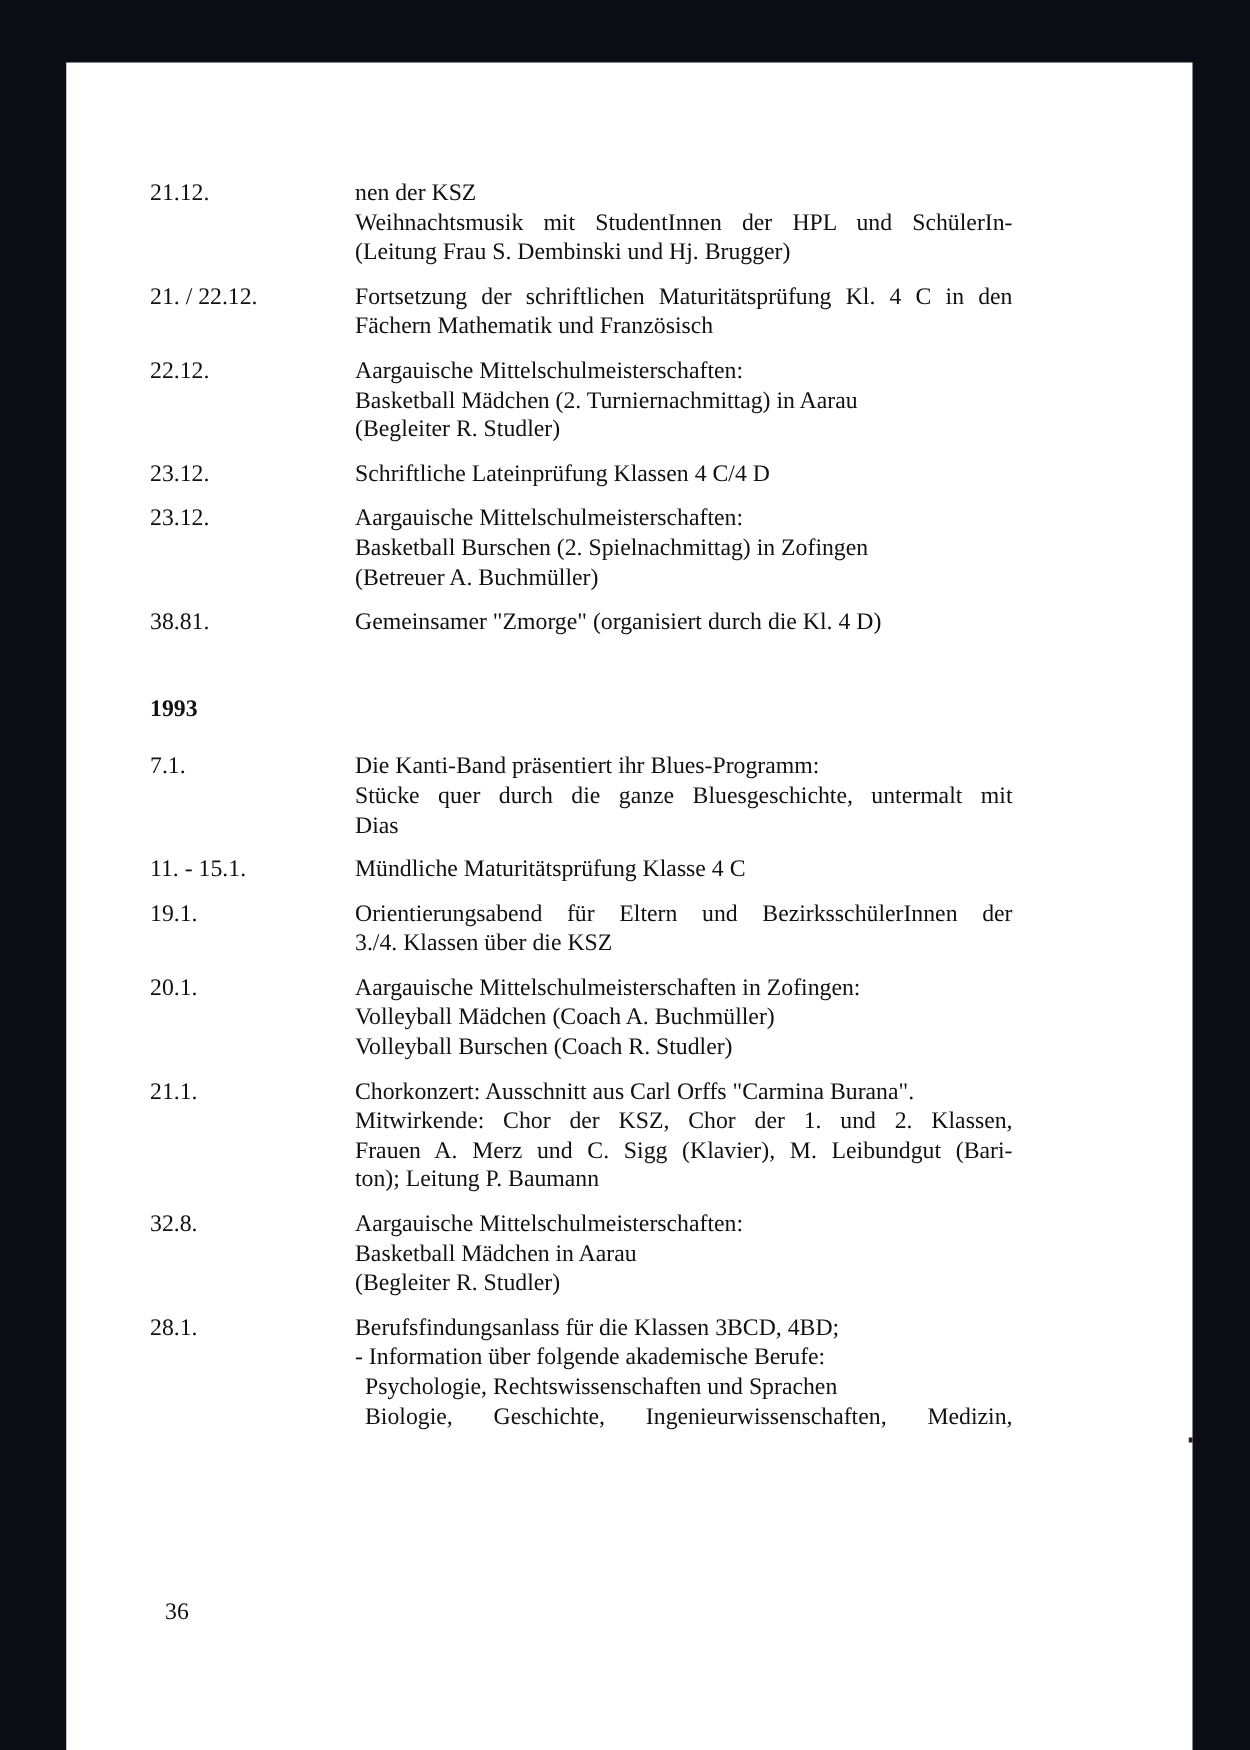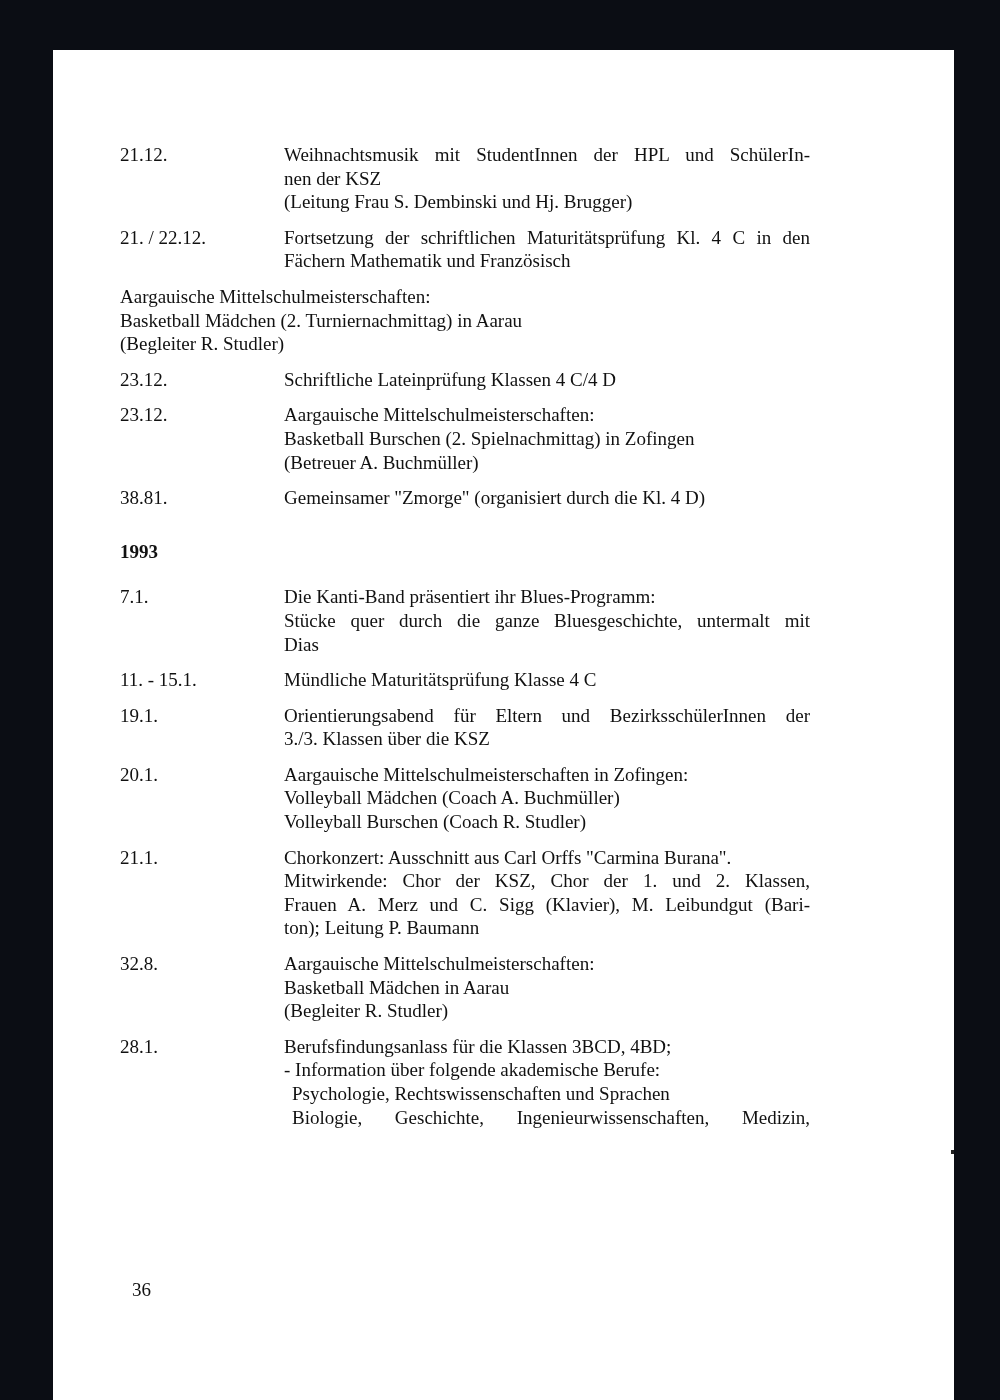--- a/index.html
+++ b/index.html
@@ -45,21 +45,21 @@
   }
   .line.justify {
     text-align: justify;
     text-align-last: justify;
   }
   .line.indent {
     padding-left: 8px;
   }
   .year {
     font-weight: bold;
-    margin-top: 30px;
+    margin-top: 46px;
     margin-bottom: 22px;
   }
   .page-number {
     position: absolute;
     left: 67px;
     top: 1229px;
     font-family: "Liberation Serif", "DejaVu Serif", serif;
     font-size: 19px;
     color: #111111;
     margin-left: 12px;
@@ -75,35 +75,36 @@
 </style>
 </head>
 <body>
 
 <div class="page">
   <div class="content">
 
     <div class="entry">
       <div class="date">21.12.</div>
       <div class="text">
+        <span class="line">nen der KSZ</span>
         <span class="line justify">Weihnachtsmusik mit StudentInnen der HPL und SchülerIn-</span>
-        <span class="line">nen der KSZ</span>
         <span class="line">(Leitung Frau S. Dembinski und Hj. Brugger)</span>
       </div>
     </div>
 
     <div class="entry">
       <div class="date">21. / 22.12.</div>
       <div class="text">
         <span class="line justify">Fortsetzung der schriftlichen Maturitätsprüfung Kl. 4 C in den</span>
         <span class="line">Fächern Mathematik und Französisch</span>
       </div>
     </div>
 
     <div class="entry">
+      <div class="date">22.12.</div>
       <div class="text">
         <span class="line">Aargauische Mittelschulmeisterschaften:</span>
         <span class="line">Basketball Mädchen (2. Turniernachmittag) in Aarau</span>
         <span class="line">(Begleiter R. Studler)</span>
       </div>
     </div>
 
     <div class="entry">
       <div class="date">23.12.</div>
       <div class="text">
@@ -143,21 +144,21 @@
       <div class="date">11. - 15.1.</div>
       <div class="text">
         <span class="line">Mündliche Maturitätsprüfung Klasse 4 C</span>
       </div>
     </div>
 
     <div class="entry">
       <div class="date">19.1.</div>
       <div class="text">
         <span class="line justify">Orientierungsabend für Eltern und BezirksschülerInnen der</span>
-        <span class="line">3./3. Klassen über die KSZ</span>
+        <span class="line">3./4. Klassen über die KSZ</span>
       </div>
     </div>
 
     <div class="entry">
       <div class="date">20.1.</div>
       <div class="text">
         <span class="line">Aargauische Mittelschulmeisterschaften in Zofingen:</span>
         <span class="line">Volleyball Mädchen (Coach A. Buchmüller)</span>
         <span class="line">Volleyball Burschen (Coach R. Studler)</span>
       </div>

